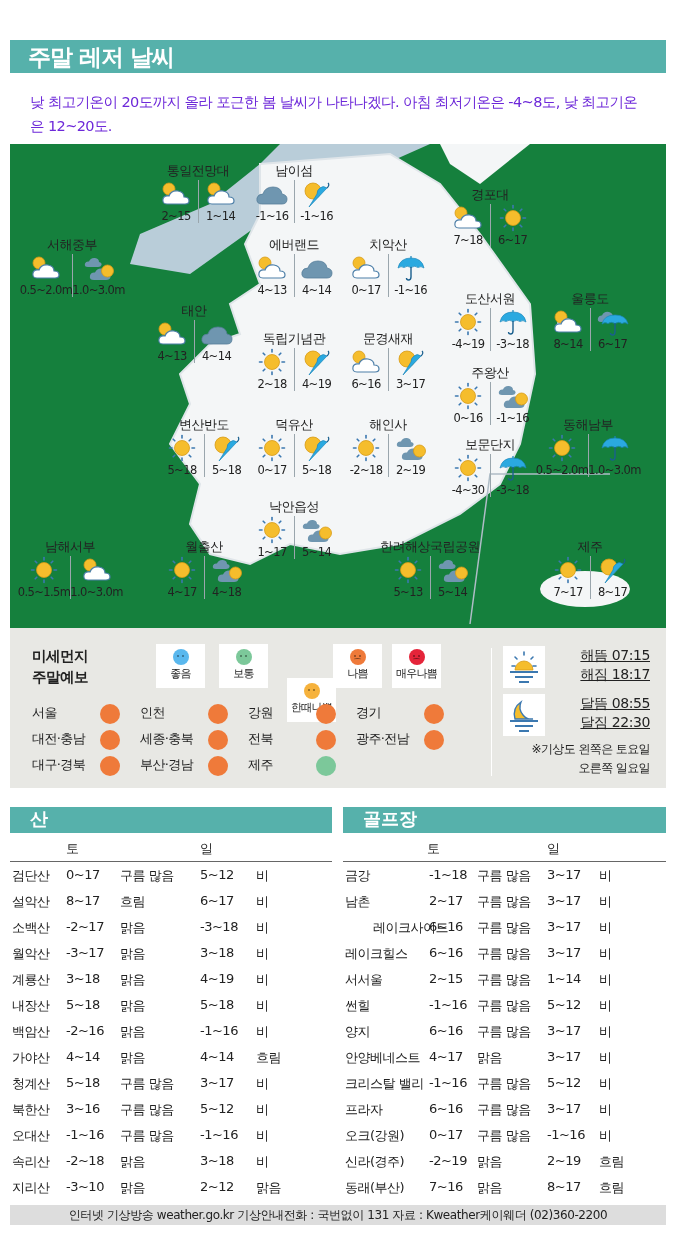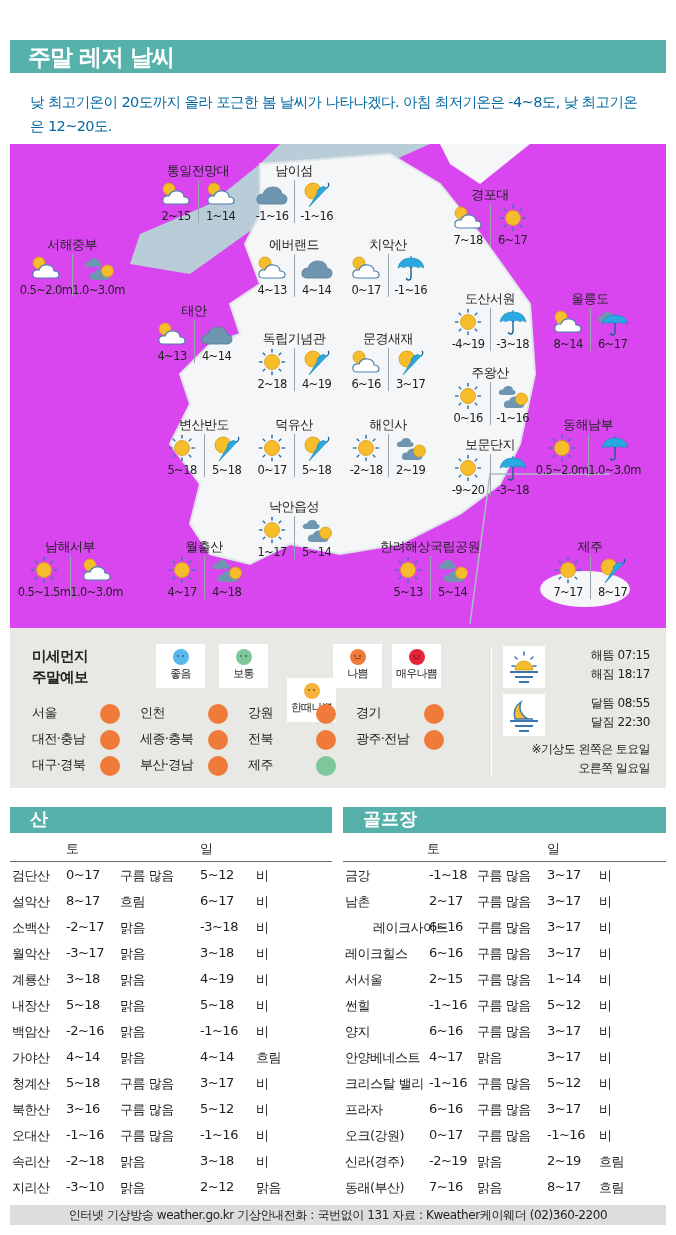--- a/index.html
+++ b/index.html
@@ -1,41 +1,41 @@
 <!DOCTYPE html>
 <html><head>
 <meta charset="utf-8">
 <style>
   * { box-sizing: border-box; margin: 0; padding: 0; }
   body { width: 676px; height: 1235px; background: #ffffff; font-family: "DejaVu Sans", "Liberation Sans", sans-serif; color: #222; position: relative; overflow: hidden; }
   .title-bar { position: absolute; left: 10px; top: 40px; width: 656px; height: 33px; background: #56b1ab; }
   .title-bar span { position: absolute; left: 18px; top: 2px; font-size: 23px; font-weight: bold; color: #fff; letter-spacing: -1px; }
-  .summary { position: absolute; left: 30px; top: 90px; width: 620px; font-size: 14.5px; line-height: 24px; color: #0369a1; letter-spacing: -0.6px; }
-  .map { position: absolute; left: 10px; top: 144px; width: 656px; height: 484px; background: #d946ef; overflow: hidden; }
+  .summary { position: absolute; left: 30px; top: 90px; width: 620px; font-size: 14.5px; line-height: 24px; color: #6d28d9; letter-spacing: -0.6px; }
+  .map { position: absolute; left: 10px; top: 144px; width: 656px; height: 484px; background: #15803d; overflow: hidden; }
   .map svg.land { position: absolute; left: 0; top: 0; }
   .spot { position: absolute; text-align: center; }
   .spot .name { font-size: 13px; color: #222; letter-spacing: -0.5px; white-space: nowrap; height: 18px; line-height: 18px; }
   .spot .pair { display: flex; justify-content: center; }
   .spot .cell { width: 44px; display: flex; flex-direction: column; align-items: center; }
   .spot .cell + .cell { border-left: 1px solid #9aa6ad; }
   .spot .cell.wide { width: 52px; }
   .spot .temp { font-size: 11.5px; color: #222; letter-spacing: -0.6px; white-space: nowrap; margin-top: 1px; }
   .wicon { width: 34px; height: 28px; display: block; }
   .dust { position: absolute; left: 10px; top: 628px; width: 656px; height: 160px; background: #e8e8e4; }
   .dust-title { position: absolute; left: 22px; top: 18px; font-size: 14.5px; font-weight: bold; line-height: 21px; letter-spacing: -0.5px; color: #222; }
   .legend-box { position: absolute; top: 16px; width: 49px; height: 44px; background: #fff; text-align: center; }
   .legend-box .face { width: 16px; height: 16px; border-radius: 50%; margin: 5px auto 1px; position: relative; }
   .legend-box .lbl { font-size: 11px; letter-spacing: -0.8px; white-space: nowrap; }
   .region { position: absolute; font-size: 13px; letter-spacing: -0.6px; white-space: nowrap; }
   .rface { position: absolute; width: 20px; height: 20px; border-radius: 50%; }
   .face-mouth { position: absolute; left: 30%; width: 40%; height: 3px; border-top: 1px solid rgba(0,0,0,.45); border-radius: 50% 50% 0 0; bottom: 25%; }
   .face-eye { position: absolute; top: 38%; width: 2px; height: 2px; background: rgba(0,0,0,.45); border-radius: 50%; }
   .vline { position: absolute; left: 481px; top: 20px; width: 1px; height: 128px; background: #fff; }
   .astro-box { position: absolute; left: 493px; width: 42px; height: 42px; background: #fff; }
-  .astro-txt { position: absolute; left: 570px; font-size: 12px; line-height: 19px; text-align: right; width: 70px; white-space: nowrap; letter-spacing: -0.4px; }
+  .astro-txt { position: absolute; left: 570px; font-size: 14px; line-height: 19px; text-align: right; width: 70px; white-space: nowrap; letter-spacing: -0.4px; text-decoration: underline; }
   .astro-note { position: absolute; left: 500px; top: 112px; width: 140px; font-size: 12px; line-height: 19px; text-align: right; letter-spacing: -0.6px; }
   .section-bar { position: absolute; top: 807px; height: 26px; background: #56b1ab; }
   .section-bar span { position: absolute; left: 20px; top: 0px; font-size: 18px; font-weight: bold; color: #fff; }
   .tbl { position: absolute; top: 836px; }
   .tbl .hdr { position: relative; height: 26px; border-bottom: 1px solid #666; font-size: 13px; }
   .tbl .hdr span { position: absolute; top: 4px; }
   .tbl .row { position: relative; height: 26px; font-size: 13px; letter-spacing: -0.5px; white-space: nowrap; }
   .tbl .row span { position: absolute; top: 5px; }
   .footer { position: absolute; left: 10px; top: 1205px; width: 656px; height: 20px; background: #dddddd; font-size: 12px; line-height: 20px; text-align: center; letter-spacing: -0.4px; color: #222; }
 </style>
@@ -372,21 +372,21 @@
     </div>
   </div>
 
   <div class="spot" style="left:436px;top:292px;">
     <div class="name">보문단지</div>
     <div class="pair">
       <div class="cell">
           <svg class="wicon" viewBox="0 0 34 28">
             <use href="#i-sun"></use>
           </svg>
-          <span class="temp">-9~20</span>
+          <span class="temp">-4~30</span>
         </div>
       <div class="cell">
           <svg class="wicon" viewBox="0 0 34 28">
             <use href="#i-umbrella"></use>
           </svg>
           <span class="temp">-3~18</span>
         </div>
     </div>
   </div>
 

